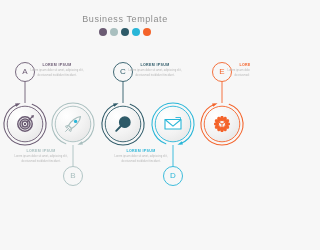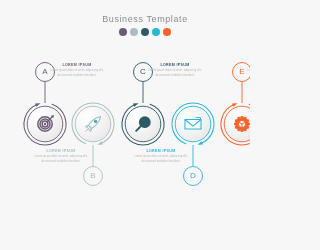--- a/index.html
+++ b/index.html
@@ -2,21 +2,21 @@
 <html><head>
 <meta charset="utf-8">
 <style>
   html,body{margin:0;padding:0;}
   body{
     width:250px;height:250px;overflow:hidden;
     background:#f7f7f7;
     font-family:"Liberation Sans", sans-serif;
     position:relative;
   }
-  #stage{position:absolute;inset:0;width:250px;height:180px;margin-left:20px;}
+  #stage{position:absolute;inset:0;width:250px;height:180px;}
   svg#canvas{position:absolute;left:0;top:0;width:250px;height:250px;display:block;}
 
   .title{
     position:absolute;left:0;top:14px;width:250px;text-align:center;
     font-size:9px;letter-spacing:.6px;color:#8d8d8d;font-weight:400;
   }
   .dots{
     position:absolute;left:0;top:28px;width:250px;
     display:flex;justify-content:center;gap:3px;
   }

